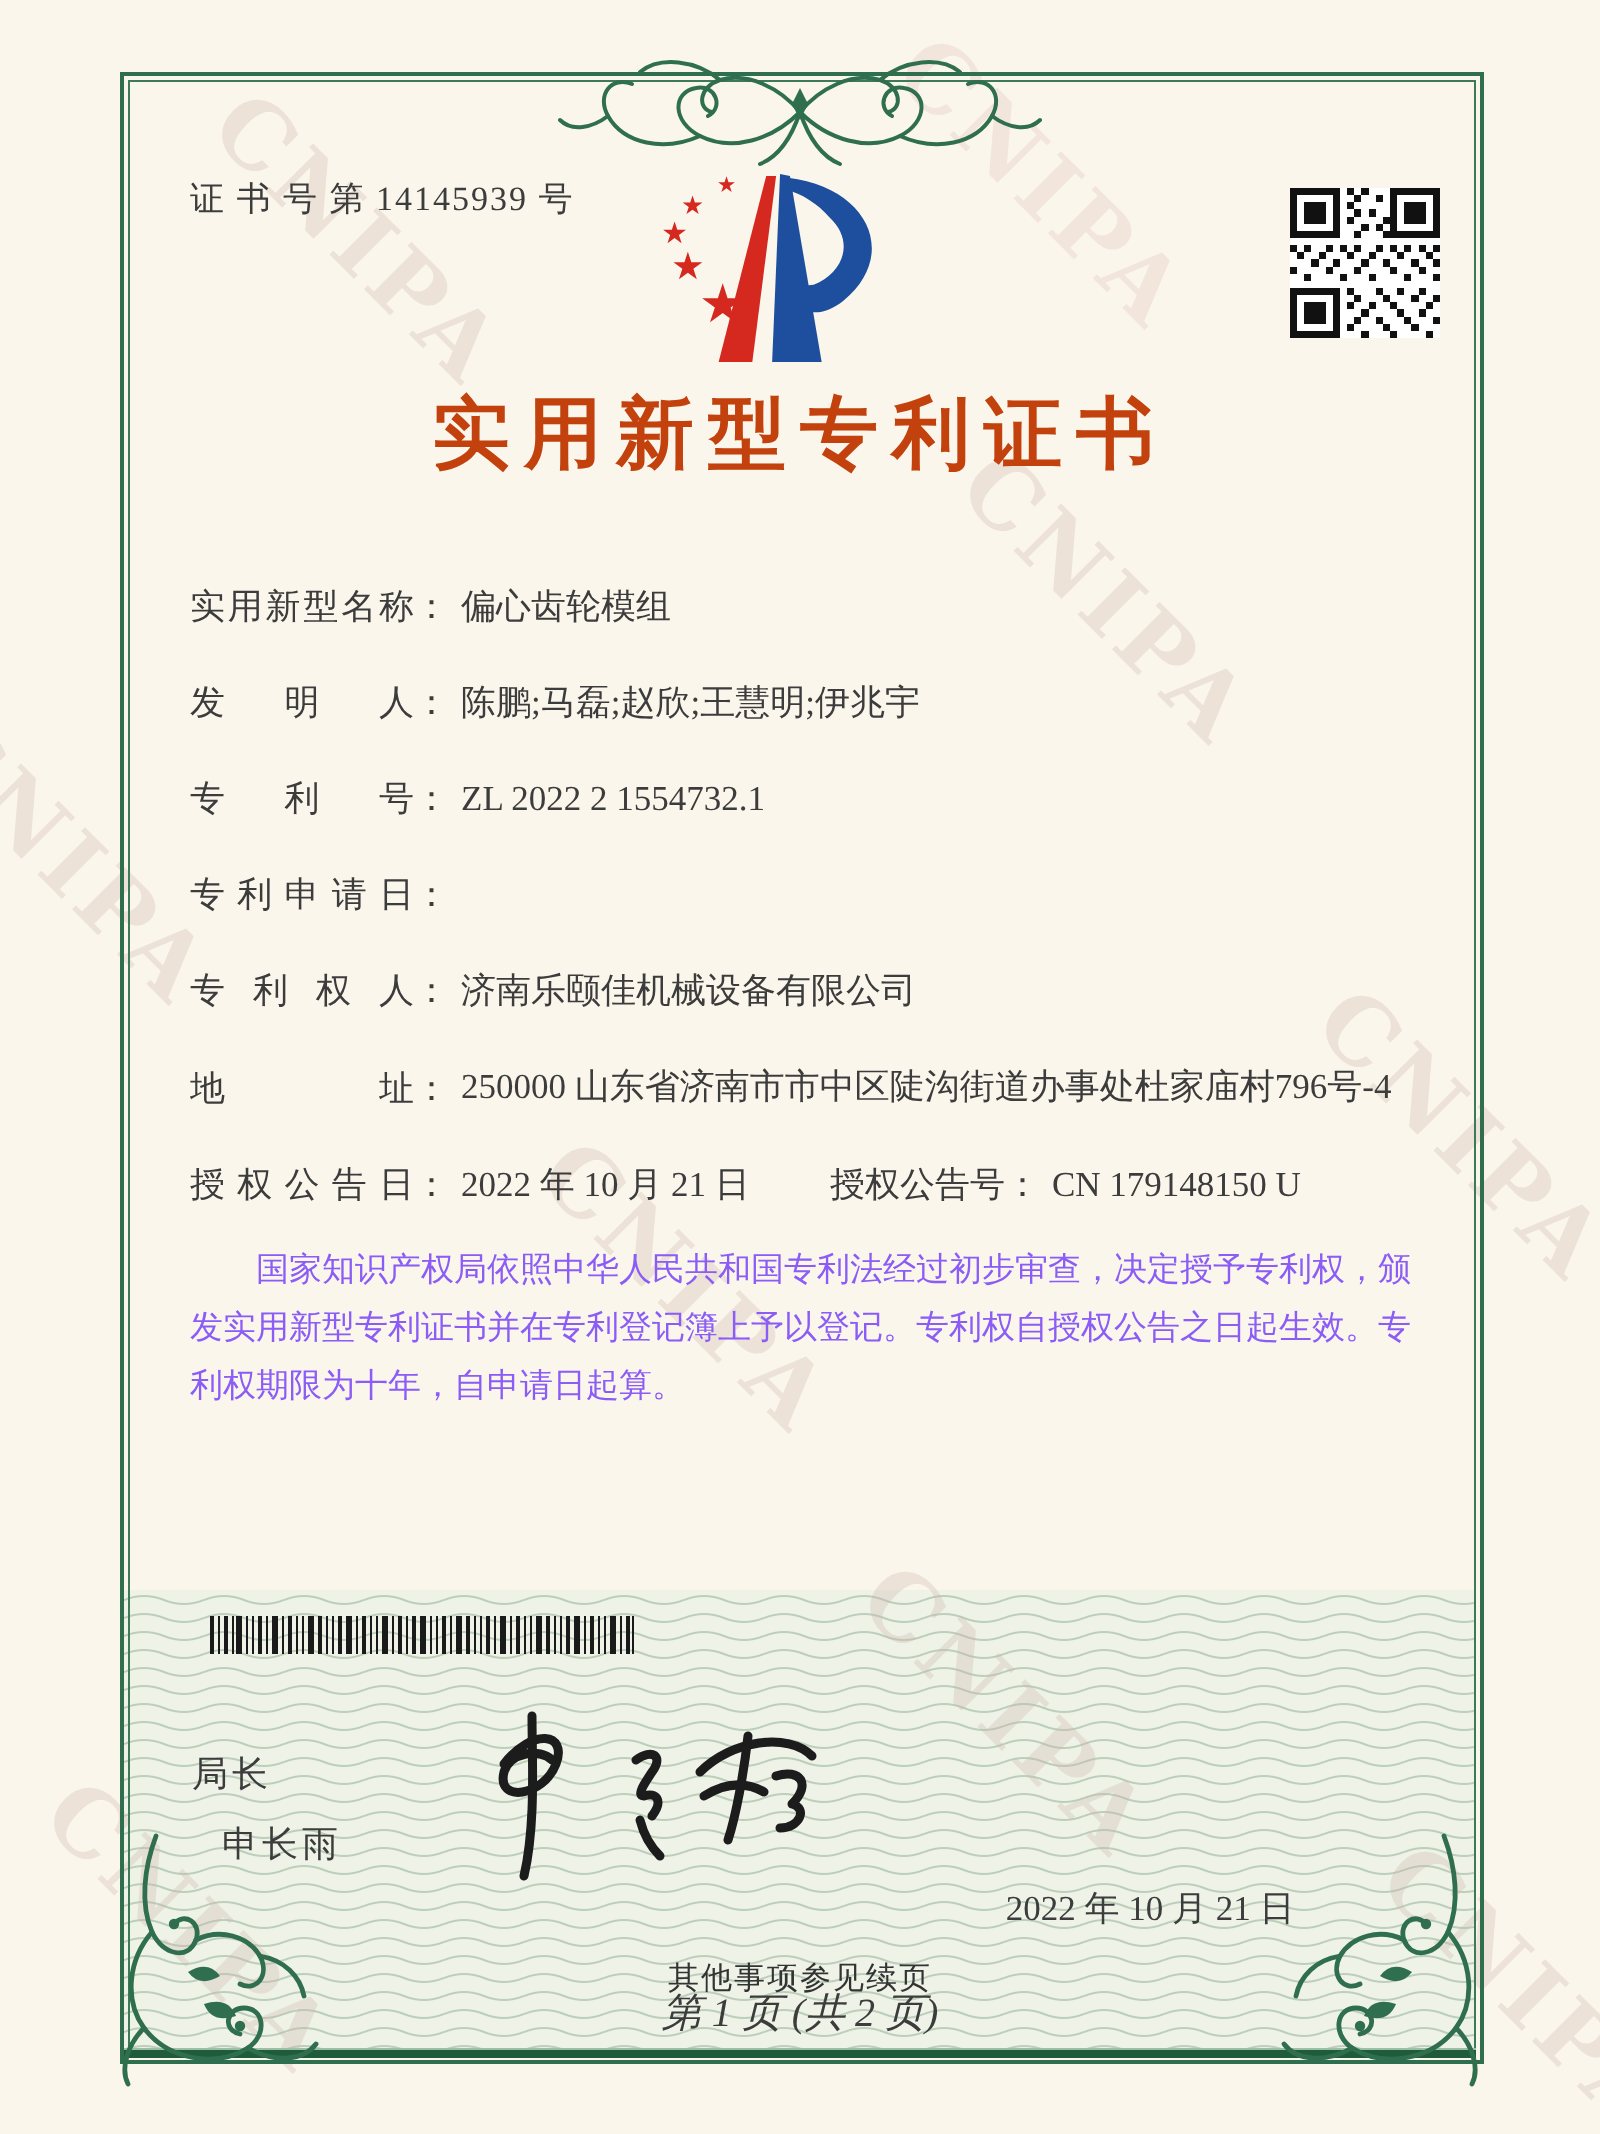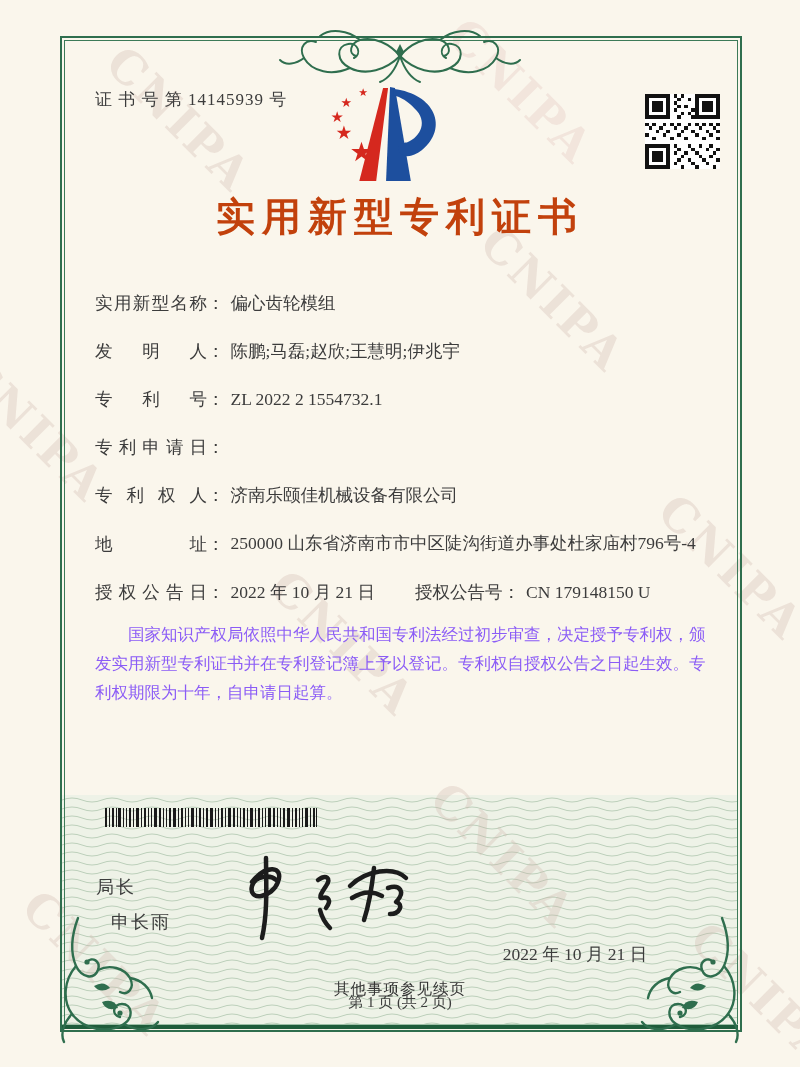--- a/index.html
+++ b/index.html
@@ -56,21 +56,21 @@
 
   
   .signer-title{position:absolute;left:96px;top:875px;font-size:18px;letter-spacing:2px;z-index:5;}
   .signer-name{position:absolute;left:111px;top:910px;font-size:18px;letter-spacing:2px;z-index:5;}
   .signature{position:absolute;left:222px;top:852px;width:210px;height:92px;z-index:5;}
   .issue-date{position:absolute;left:430px;top:942px;width:290px;text-align:center;
               font-size:17.5px;z-index:5;}
 
   
   .page-indicator{position:absolute;left:0;top:993px;width:800px;text-align:center;
-                  font-size:15px;z-index:5;}
+                  font-size:20px;z-index:5;font-style:italic;}
   .footer-note{position:absolute;left:0;top:979px;width:800px;text-align:center;
                font-size:15.5px;letter-spacing:1px;color:#333;z-index:5;}
 </style>
 </head>
 <body>
 
 <div class="page">
 
   <svg class="band" viewBox="0 0 676 231" preserveAspectRatio="none">
     <defs>

